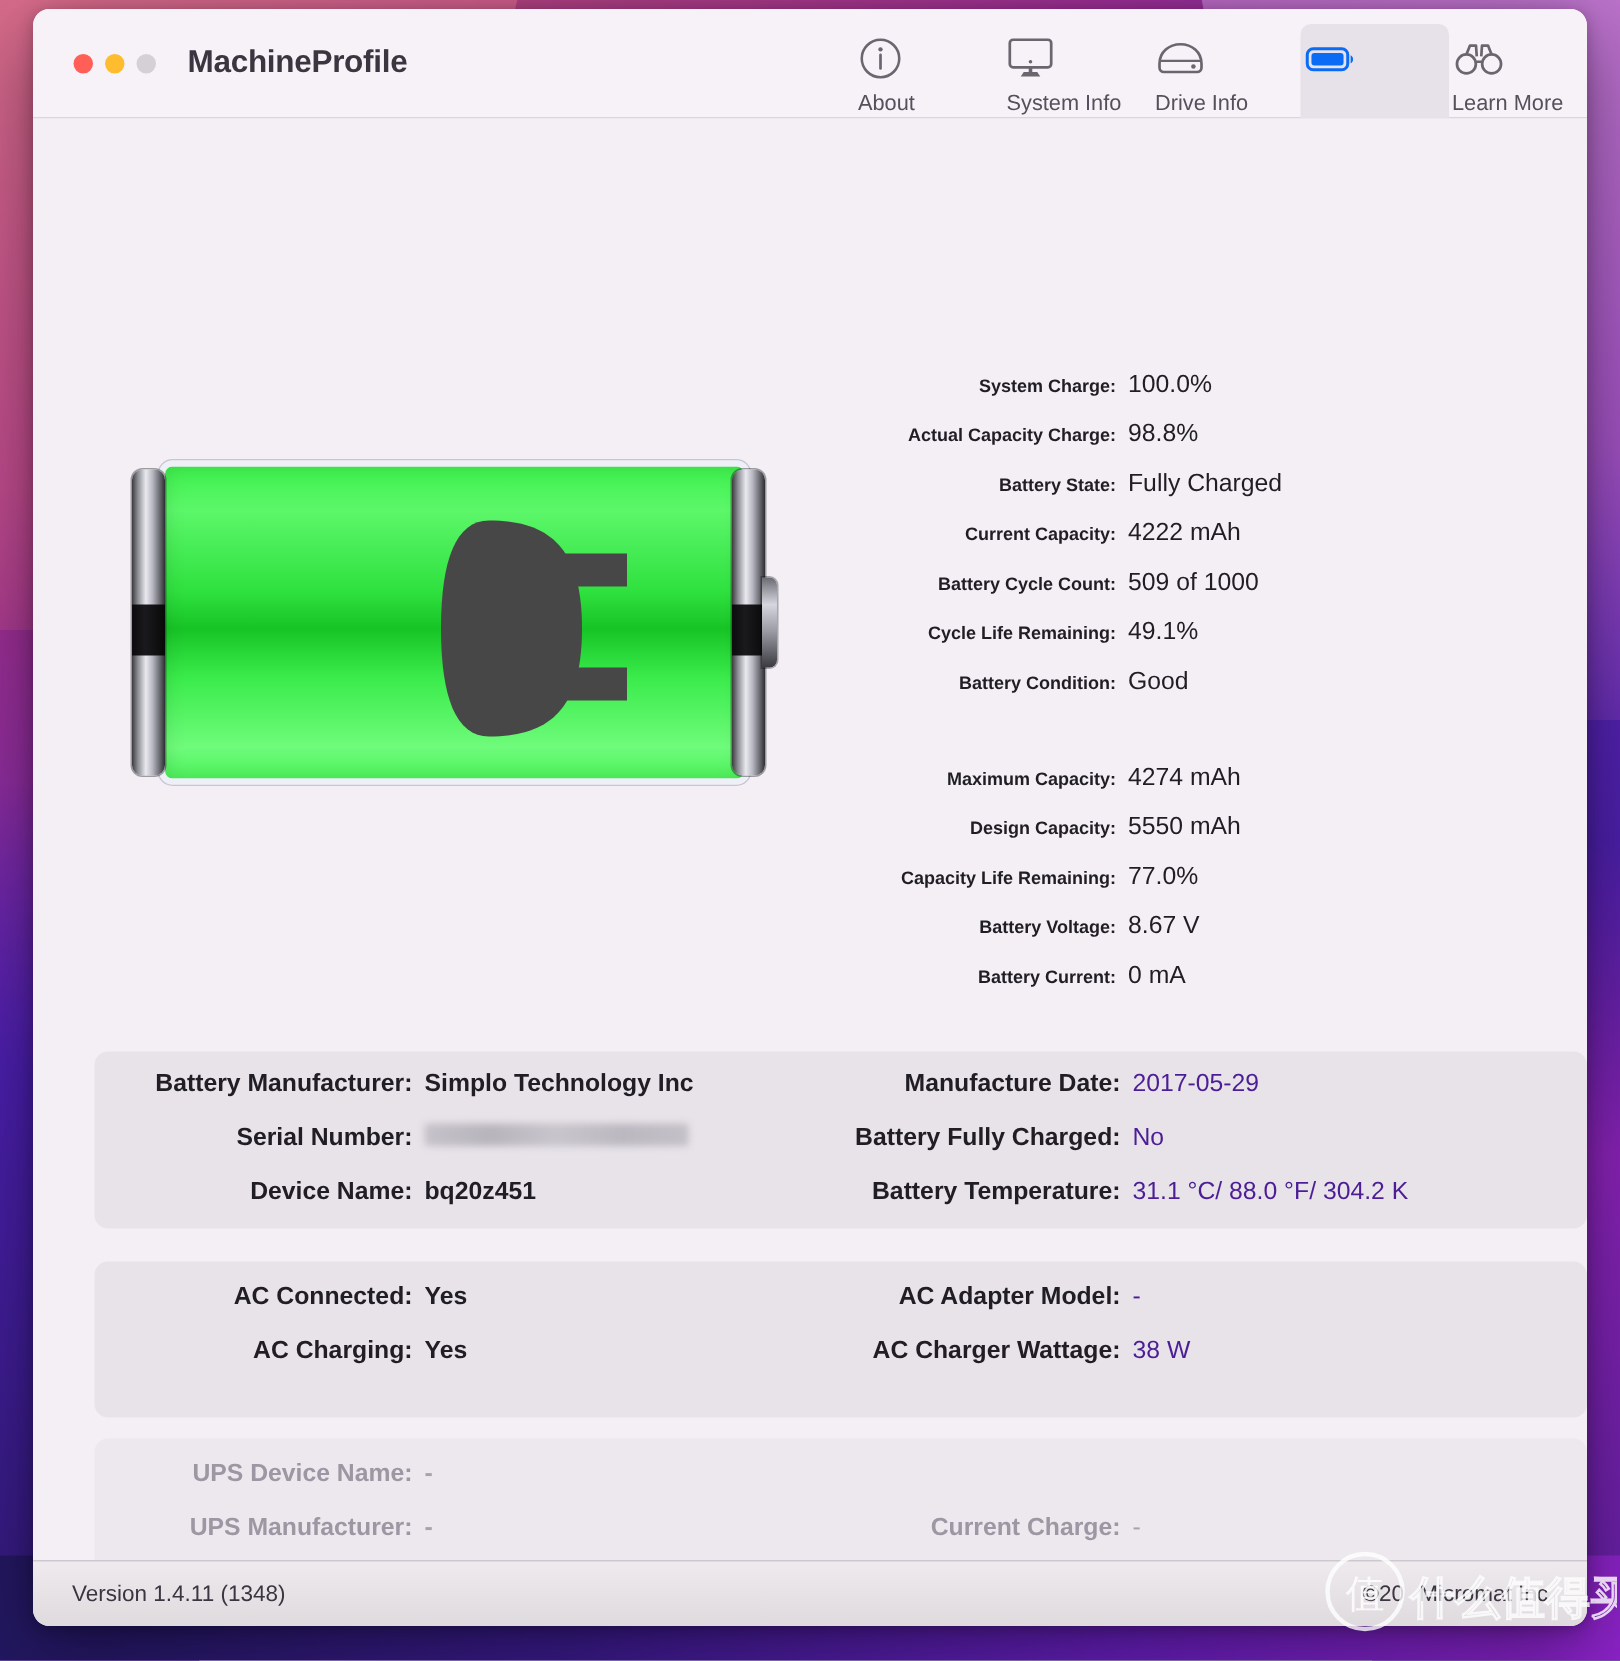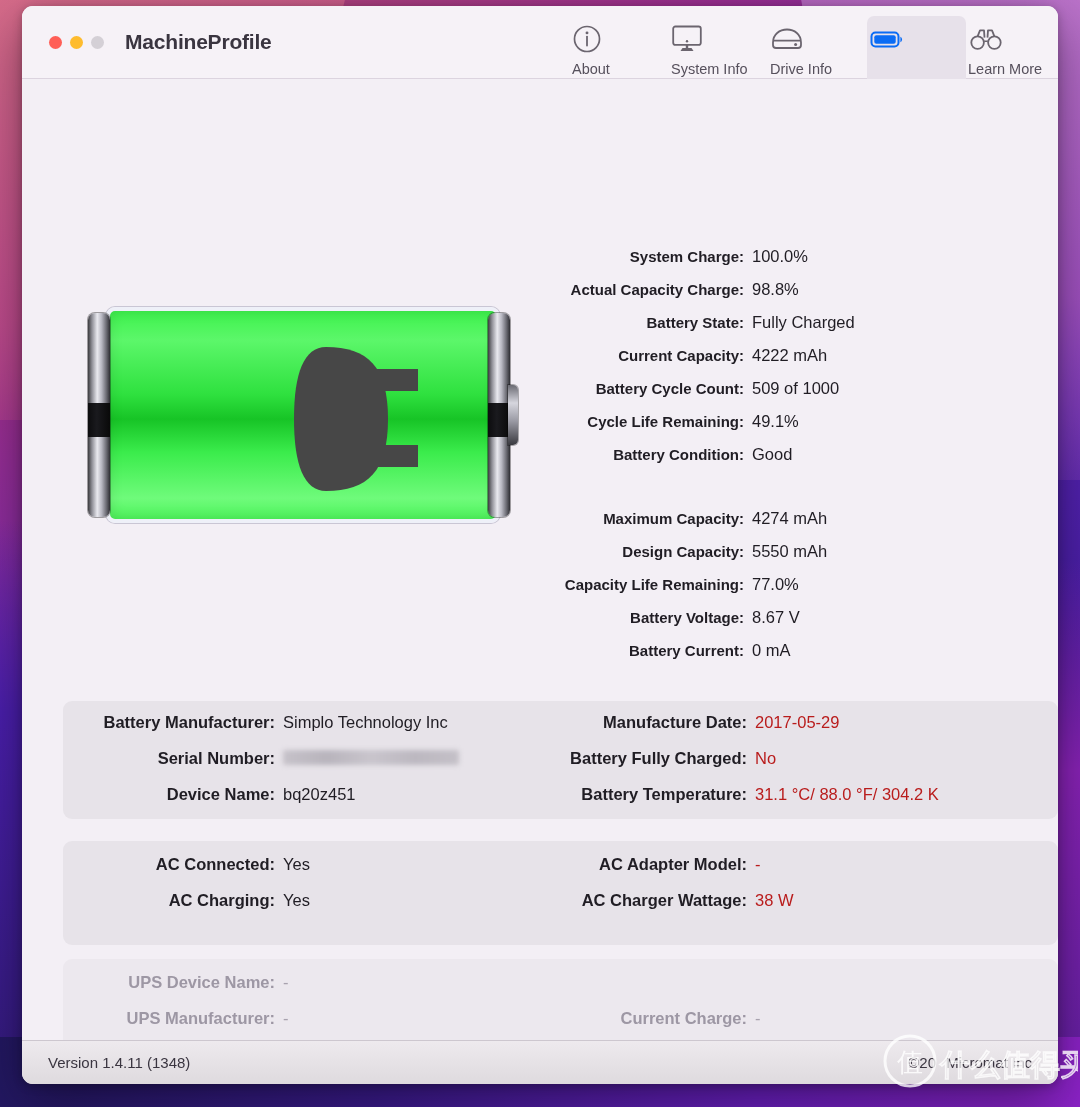--- a/index.html
+++ b/index.html
@@ -217,21 +217,21 @@
     width: 1036px;
   }
   .row {
     display: flex;
     align-items: baseline;
     height: 33px;
   }
   .row .lbl {
     width: 722px;
     text-align: right;
-    font-size: 15px;
+    font-size: 12px;
     font-weight: 700;
     color: #201d24;
     white-space: nowrap;
   }
   .row .val {
     padding-left: 8px;
     font-size: 16.5px;
     font-weight: 400;
     color: #201d24;
     white-space: nowrap;
@@ -262,33 +262,34 @@
     font-weight: 700;
     color: #201d24;
     white-space: nowrap;
   }
   .panel .pv {
     width: 260px;
     padding-left: 8px;
     font-size: 16.5px;
     color: #201d24;
     white-space: nowrap;
+    font-weight: bold;
   }
   .panel .pl2 {
     width: 212px;
     text-align: right;
     font-size: 16.5px;
     font-weight: 700;
     color: #201d24;
     white-space: nowrap;
   }
   .panel .pv2 {
     padding-left: 8px;
     font-size: 16.5px;
-    color: #b91c1c;
+    color: #4c1d95;
     white-space: nowrap;
   }
   .panel.dim .pl,
   .panel.dim .pl2 { color: #9d97a4; }
   .panel.dim .pv,
   .panel.dim .pv2 { color: #a8a2ae; }
 
   .redacted {
     display: inline-block;
     width: 176px;

